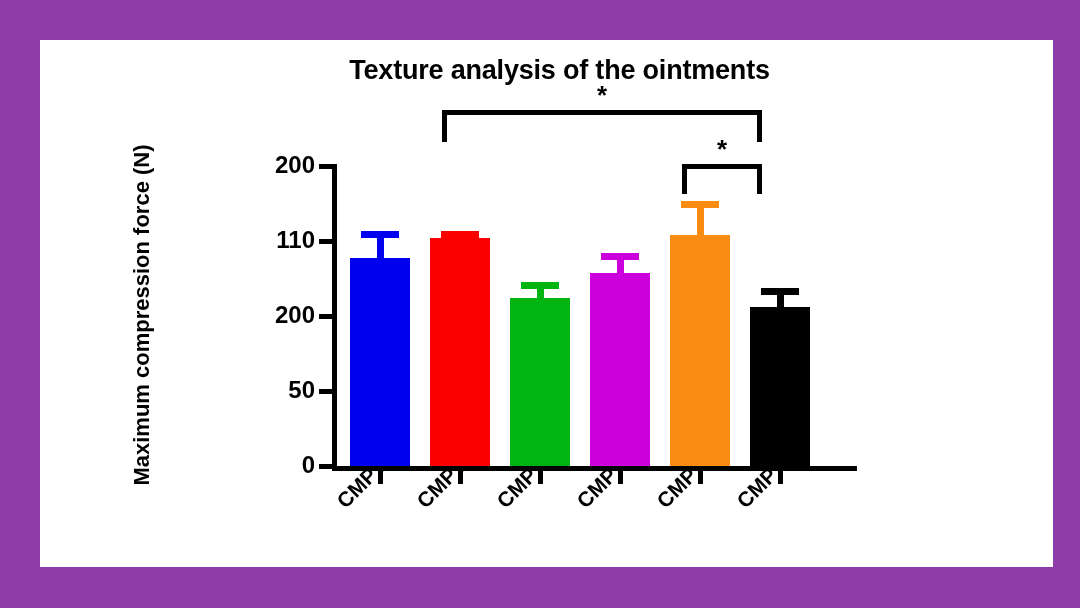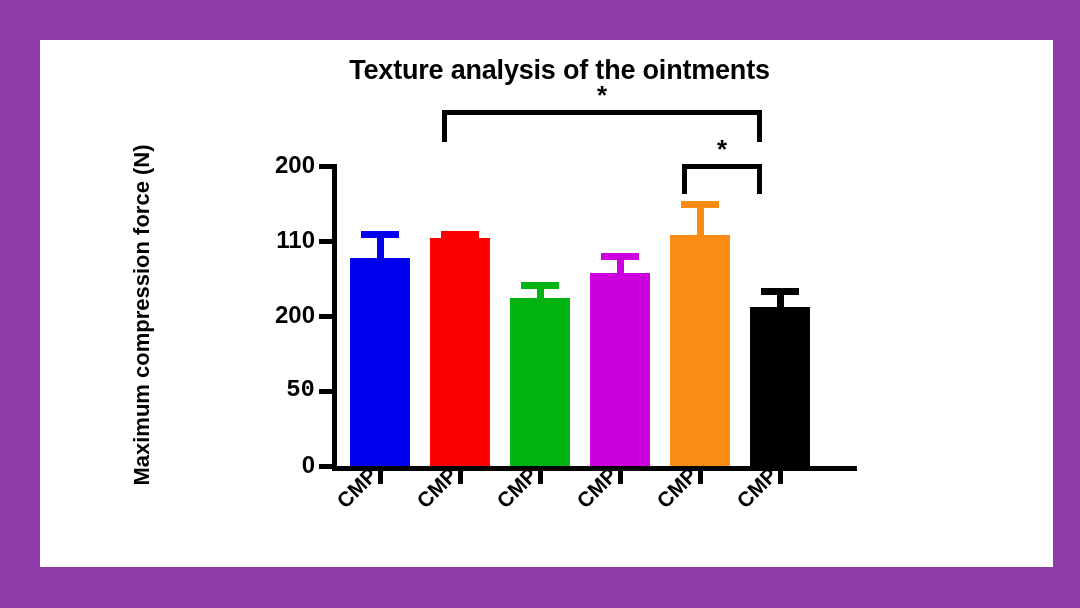--- a/index.html
+++ b/index.html
@@ -159,21 +159,21 @@
 
         <div class="y-axis-title">Maximum compression force (N)</div>
 
         <div class="axis-line" id="y-axis"></div>
         <div class="axis-line" id="x-axis"></div>
 
         <div id="yticks-layer">
             <div class="ytick" style="top: 424px;"></div>
             <div class="ytick-label" style="top: 413px;">0</div>
             <div class="ytick" style="top: 349px;"></div>
-            <div class="ytick-label" style="top: 338px; font-family: Liberation Mono, monospace;">50</div>
+            <div class="ytick-label" style="top: 338px;">50</div>
             <div class="ytick" style="top: 274px;"></div>
             <div class="ytick-label" style="top: 263px;">200</div>
             <div class="ytick" style="top: 199px;"></div>
             <div class="ytick-label" style="top: 188px;">110</div>
             <div class="ytick" style="top: 124px;"></div>
             <div class="ytick-label" style="top: 113px;">200</div>
           </div>
         <div id="xticks-layer">
             <div class="xtick" style="left: 338px;"></div>
             <div class="xtick-label" style="left: 292px; top: 456px;">CMP 1</div>

